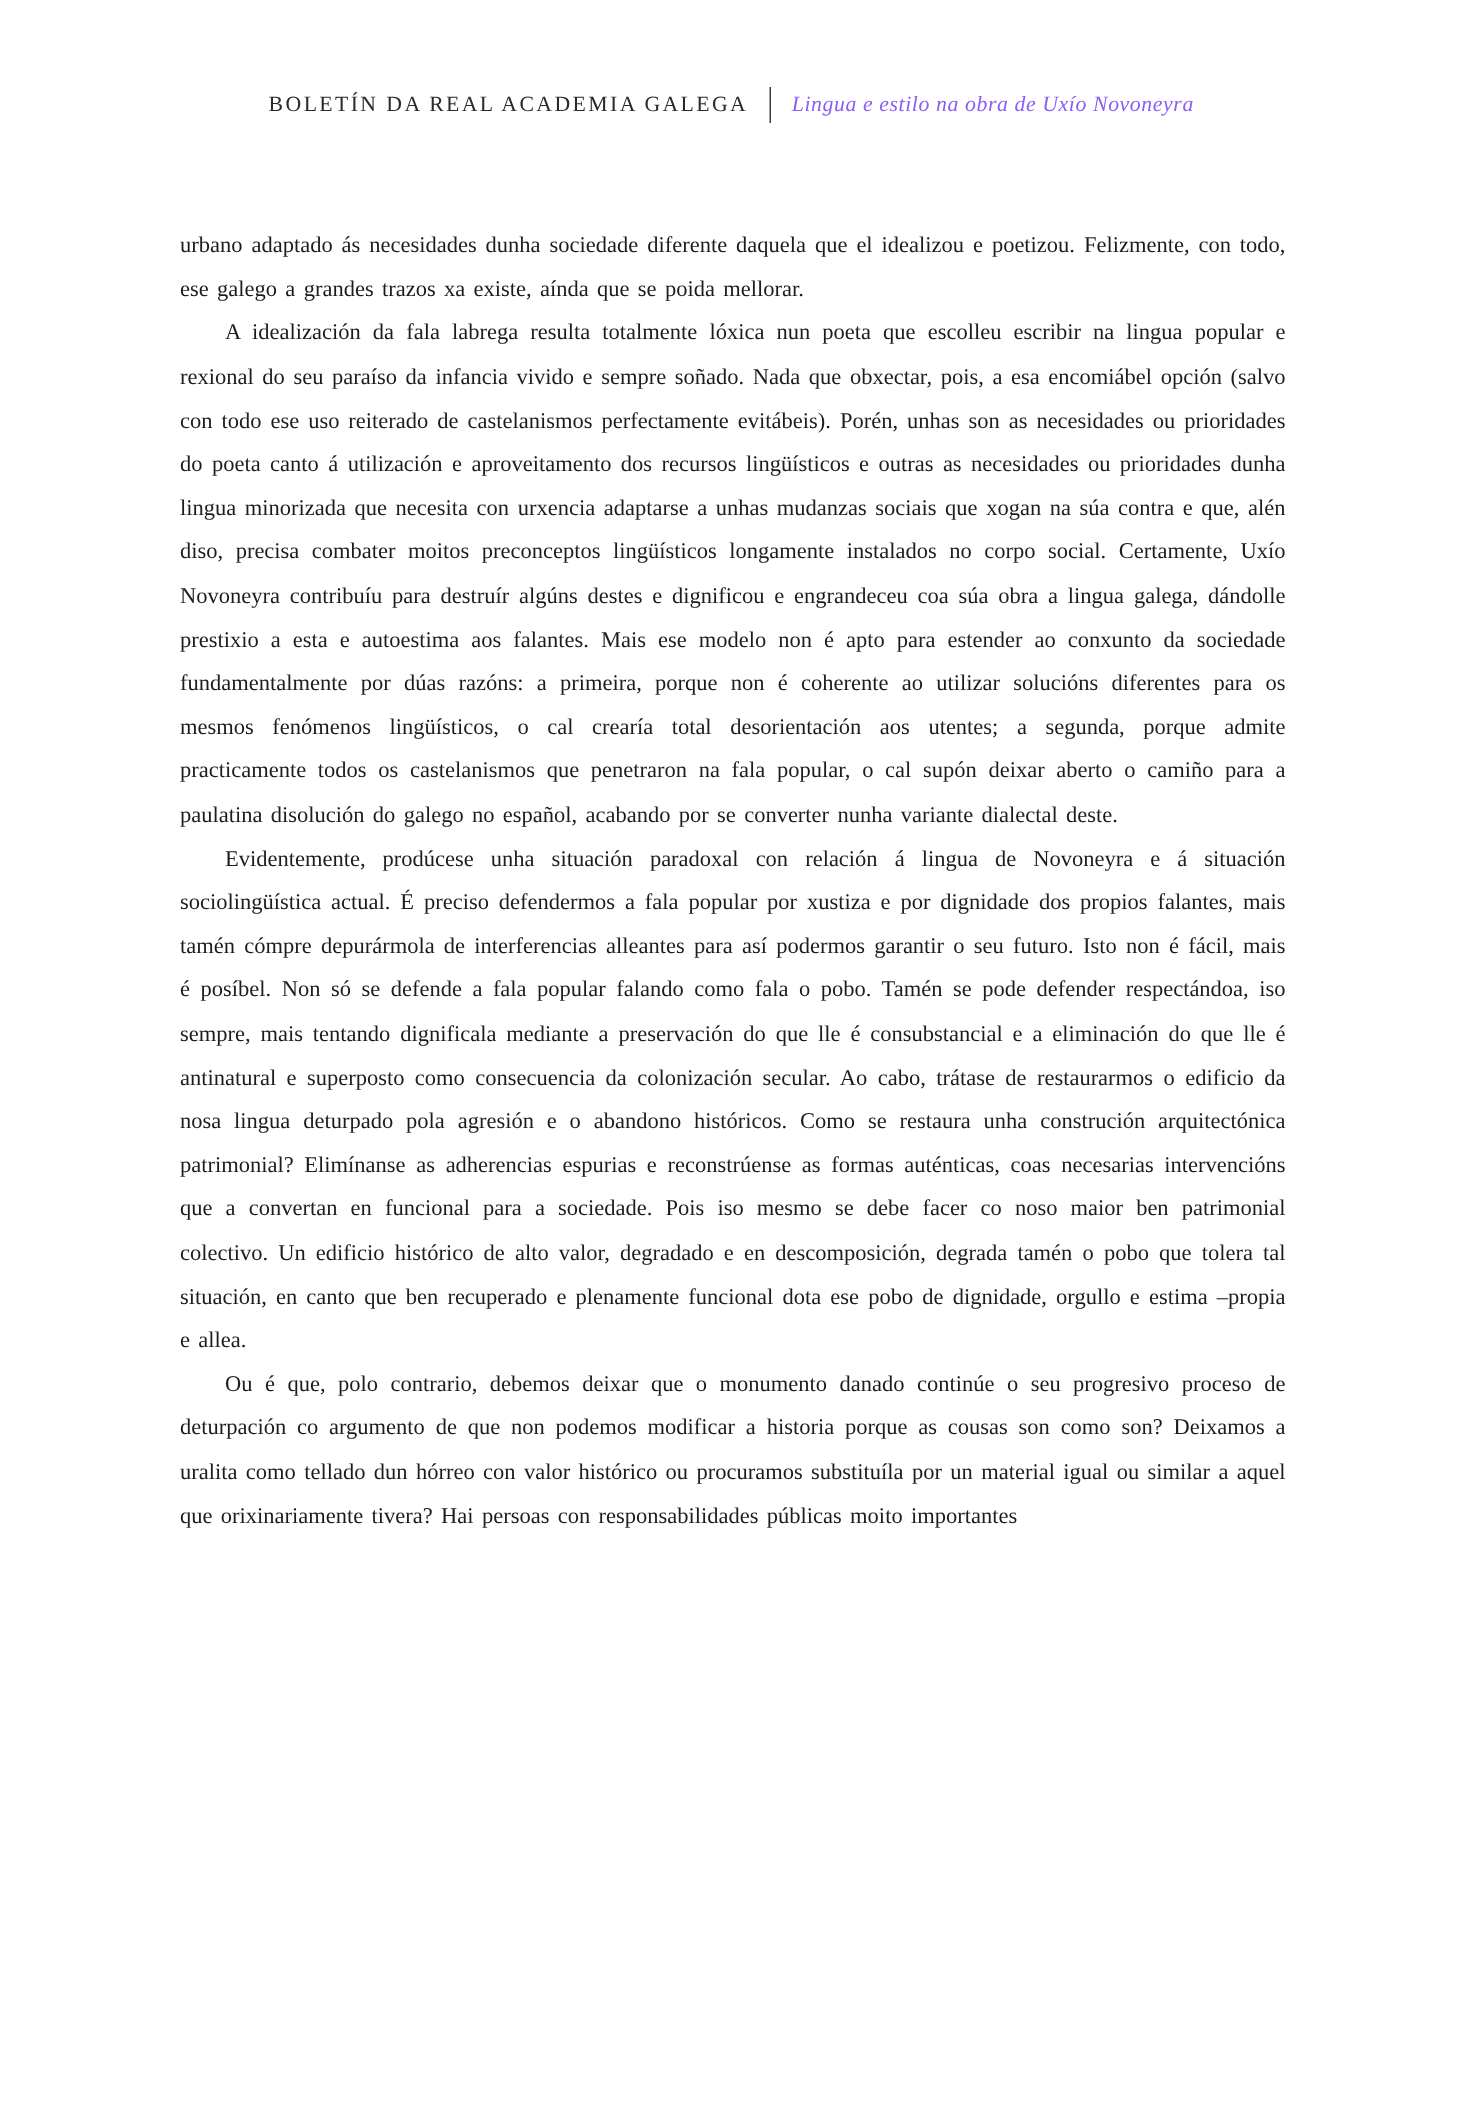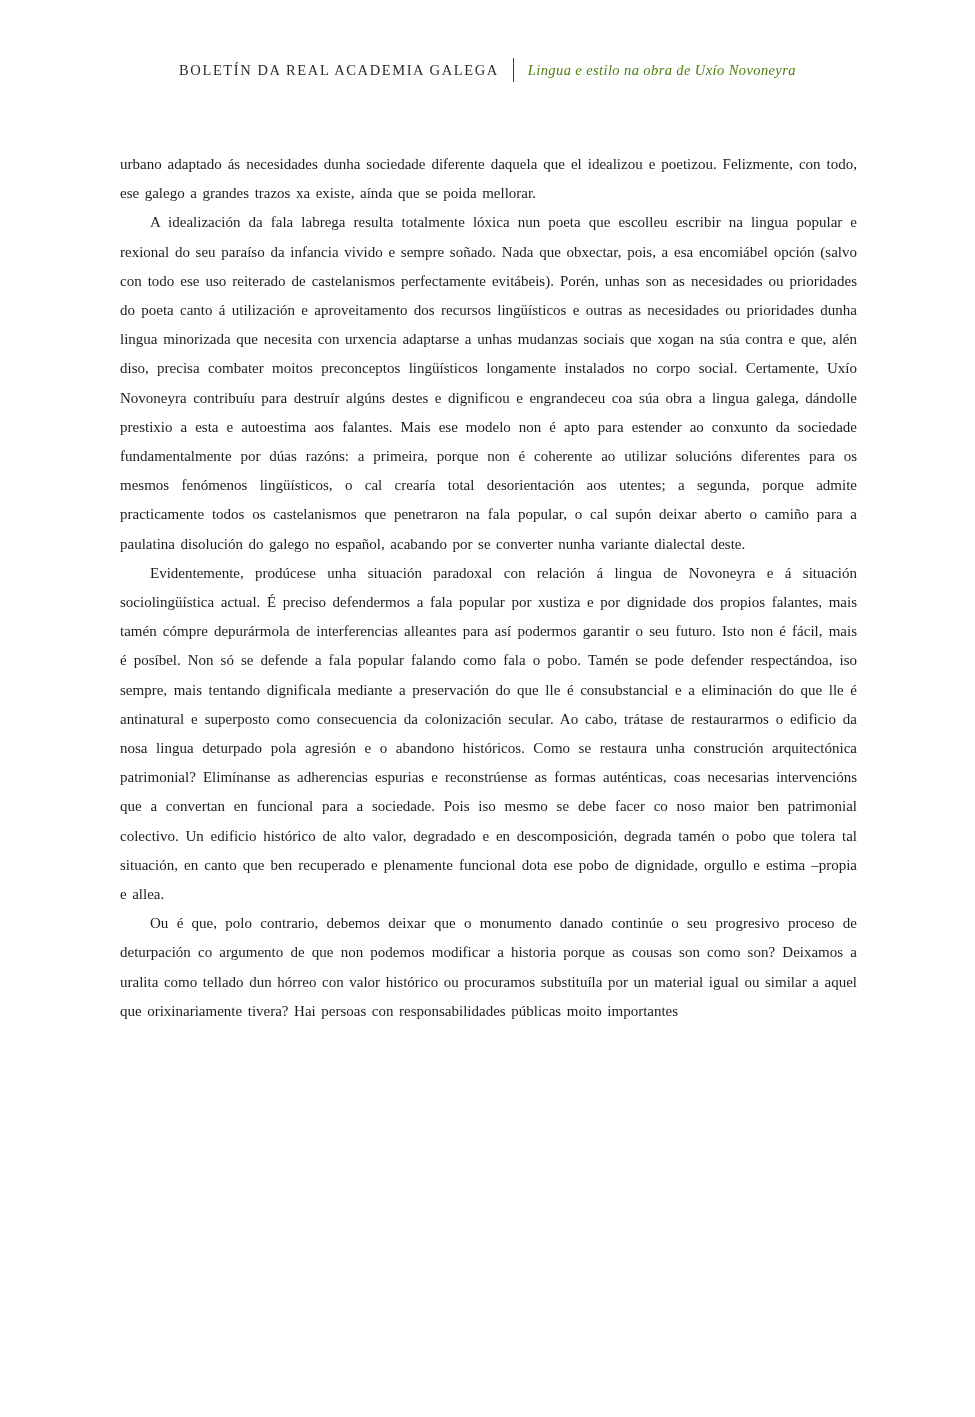--- a/index.html
+++ b/index.html
@@ -37,21 +37,21 @@
     white-space: nowrap;
   }
   .header-rule {
     width: 1px;
     height: 24px;
     background: #3a3a3a;
   }
   .article-title {
     font-size: 14.5px;
     font-style: italic;
-    color: #4d7c0f;
+    color: #8b5cf6;
     letter-spacing: 0.4px;
     text-align: left;
     padding-left: 14px;
     white-space: nowrap;
   }
   
   .body-text {
     position: absolute;
     top: 150px;
     left: 120px;

